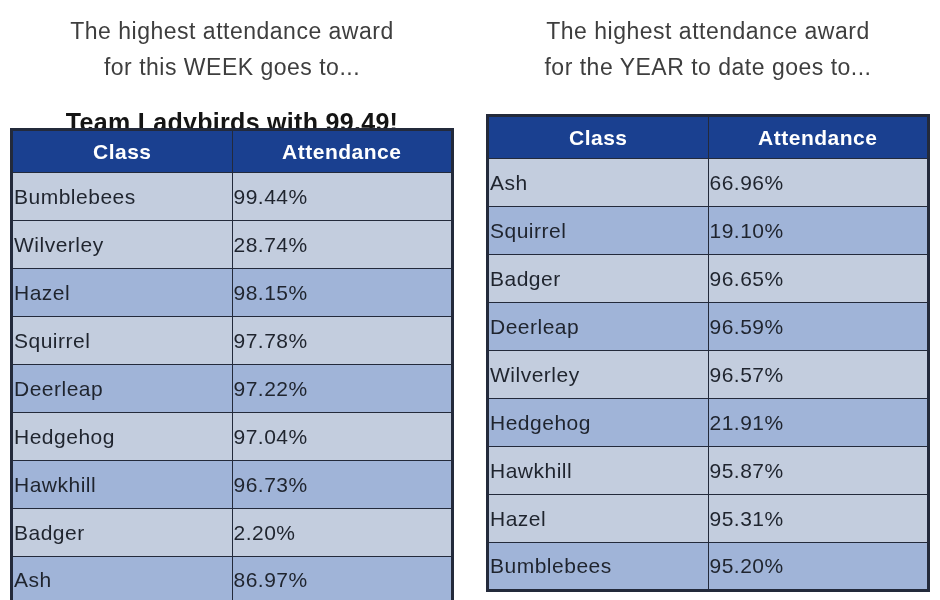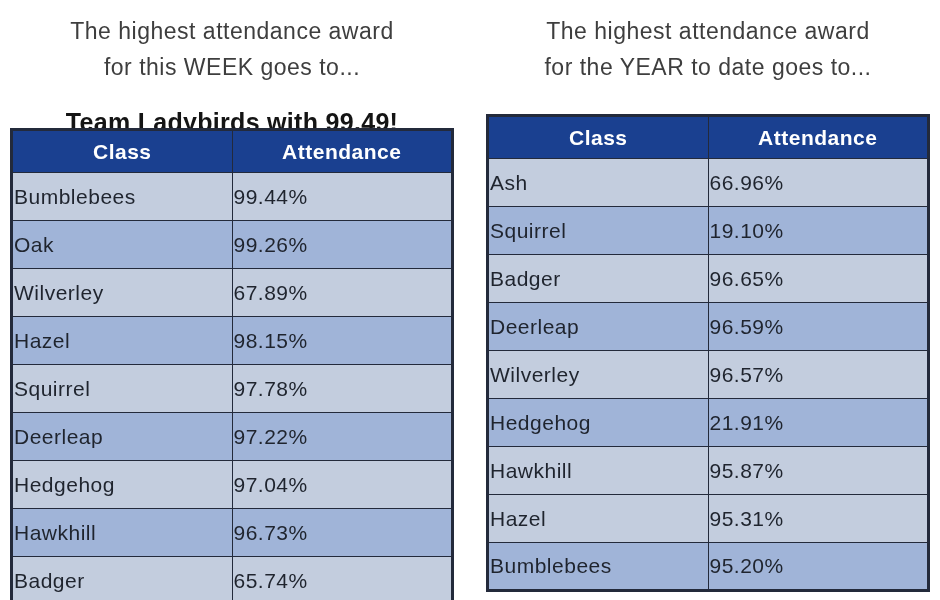--- a/index.html
+++ b/index.html
@@ -94,28 +94,24 @@
           <th>Attendance</th>
         </tr>
       </thead>
       <tbody>
 
           <tr class="row-light">
             <td>Bumblebees</td>
             <td>99.44%</td>
           </tr>
 
-          <tr class="row-dark">
-            <td>Oak</td>
-            <td>99.26%</td>
-          </tr>
 
           <tr class="row-light">
             <td>Wilverley</td>
-            <td>67.89%</td>
+            <td>28.74%</td>
           </tr>
 
           <tr class="row-dark">
             <td>Hazel</td>
             <td>98.15%</td>
           </tr>
 
           <tr class="row-light">
             <td>Squirrel</td>
             <td>97.78%</td>
@@ -131,21 +127,21 @@
             <td>97.04%</td>
           </tr>
 
           <tr class="row-dark">
             <td>Hawkhill</td>
             <td>96.73%</td>
           </tr>
 
           <tr class="row-light">
             <td>Badger</td>
-            <td>65.74%</td>
+            <td>2.20%</td>
           </tr>
 
           <tr class="row-dark">
             <td>Ash</td>
             <td>86.97%</td>
           </tr>
 
       </tbody>
     </table>
   </section>

